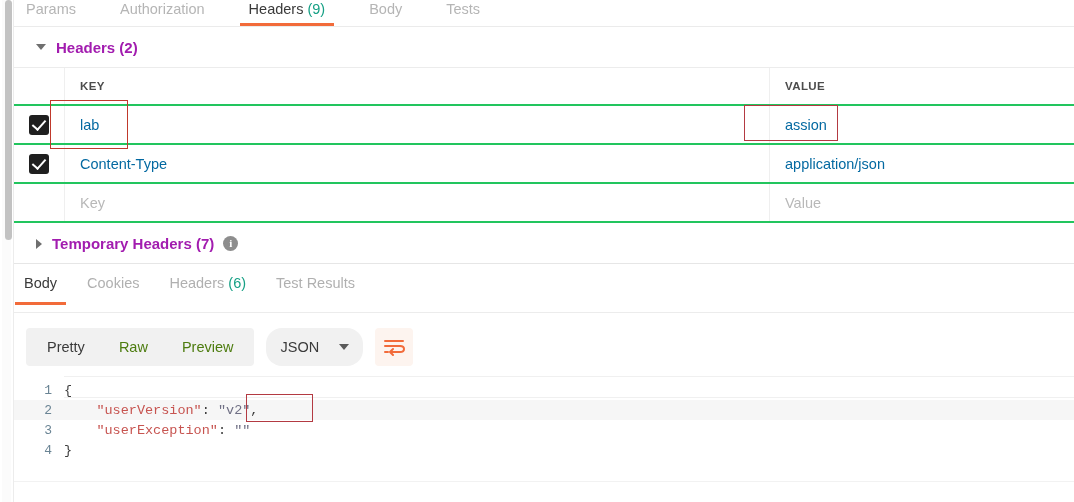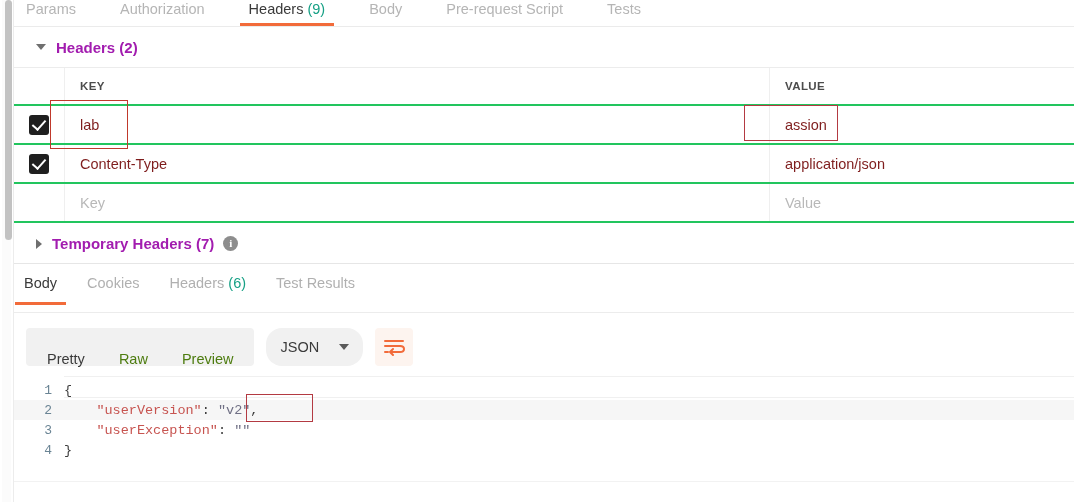--- a/index.html
+++ b/index.html
@@ -79,21 +79,21 @@
   }
   .c-key {
     flex: 0 0 705px; height: 100%; display: flex; align-items: center;
     padding-left: 15px; border-left: 1px solid #efefef;
   }
   .c-val {
     flex: 1 1 auto; height: 100%; display: flex; align-items: center;
     padding-left: 15px; border-left: 1px solid #efefef;
   }
   .col-head { font-size: 11.5px; font-weight: 700; color: #4c4c4c; letter-spacing: .4px; }
-  .cell-text { font-size: 14.5px; color: #7f1d1d; }
+  .cell-text { font-size: 14.5px; color: #0369a1; }
   .cell-ph { font-size: 14.5px; color: #b8b8b8; }
 
   .cbox {
     width: 20px; height: 20px; background: #1f1f1f; border-radius: 3px;
     position: relative; cursor: pointer;
   }
   .cbox:after {
     content: ""; position: absolute; left: 6px; top: 2px;
     width: 6px; height: 11px; border: solid #fff;
     border-width: 0 2.5px 2.5px 0; transform: rotate(42deg);
@@ -133,21 +133,21 @@
   }
   .resp-divider {
     position: absolute; left: 14px; top: 312px; right: 0; height: 1px; background: #ececec;
   }
 
   
   .body-toolbar {
     position: absolute; left: 26px; top: 328px; display: flex; align-items: center;
   }
   .seg-group {
-    display: flex; align-items: flex-start; background: #f1f1f1; border-radius: 4px;
+    display: flex; align-items: center; background: #f1f1f1; border-radius: 4px;
     height: 38px; padding: 12px 4px;
   }
   .seg-btn {
     font-size: 14.5px; color: #4d7c0f; padding: 0 17px; line-height: 38px;
     cursor: pointer; white-space: nowrap;
   }
   .seg-btn.active { color: #3a3a3a; }
   .fmt-select {
     display: flex; align-items: center; background: #f1f1f1; border-radius: 16px;
     height: 38px; margin-left: 12px; padding: 0 14px; cursor: pointer;
@@ -207,23 +207,20 @@
     <div class="req-tab">
       <span>Authorization</span>
     </div>
     <div class="req-tab active">
       <span>Headers</span>
       <span class="count-green">(9)</span>
       <span class="tab-underline"></span>
     </div>
     <div class="req-tab">
       <span>Body</span>
-    </div>
-    <div class="req-tab">
-      <span>Pre-request Script</span>
     </div>
     <div class="req-tab">
       <span>Tests</span>
     </div>
   </div>
   <div class="tabs-divider"></div>
 
   <div class="headers-bar">
     <span class="caret-down"></span>
     <span class="section-title">Headers (2)</span>

